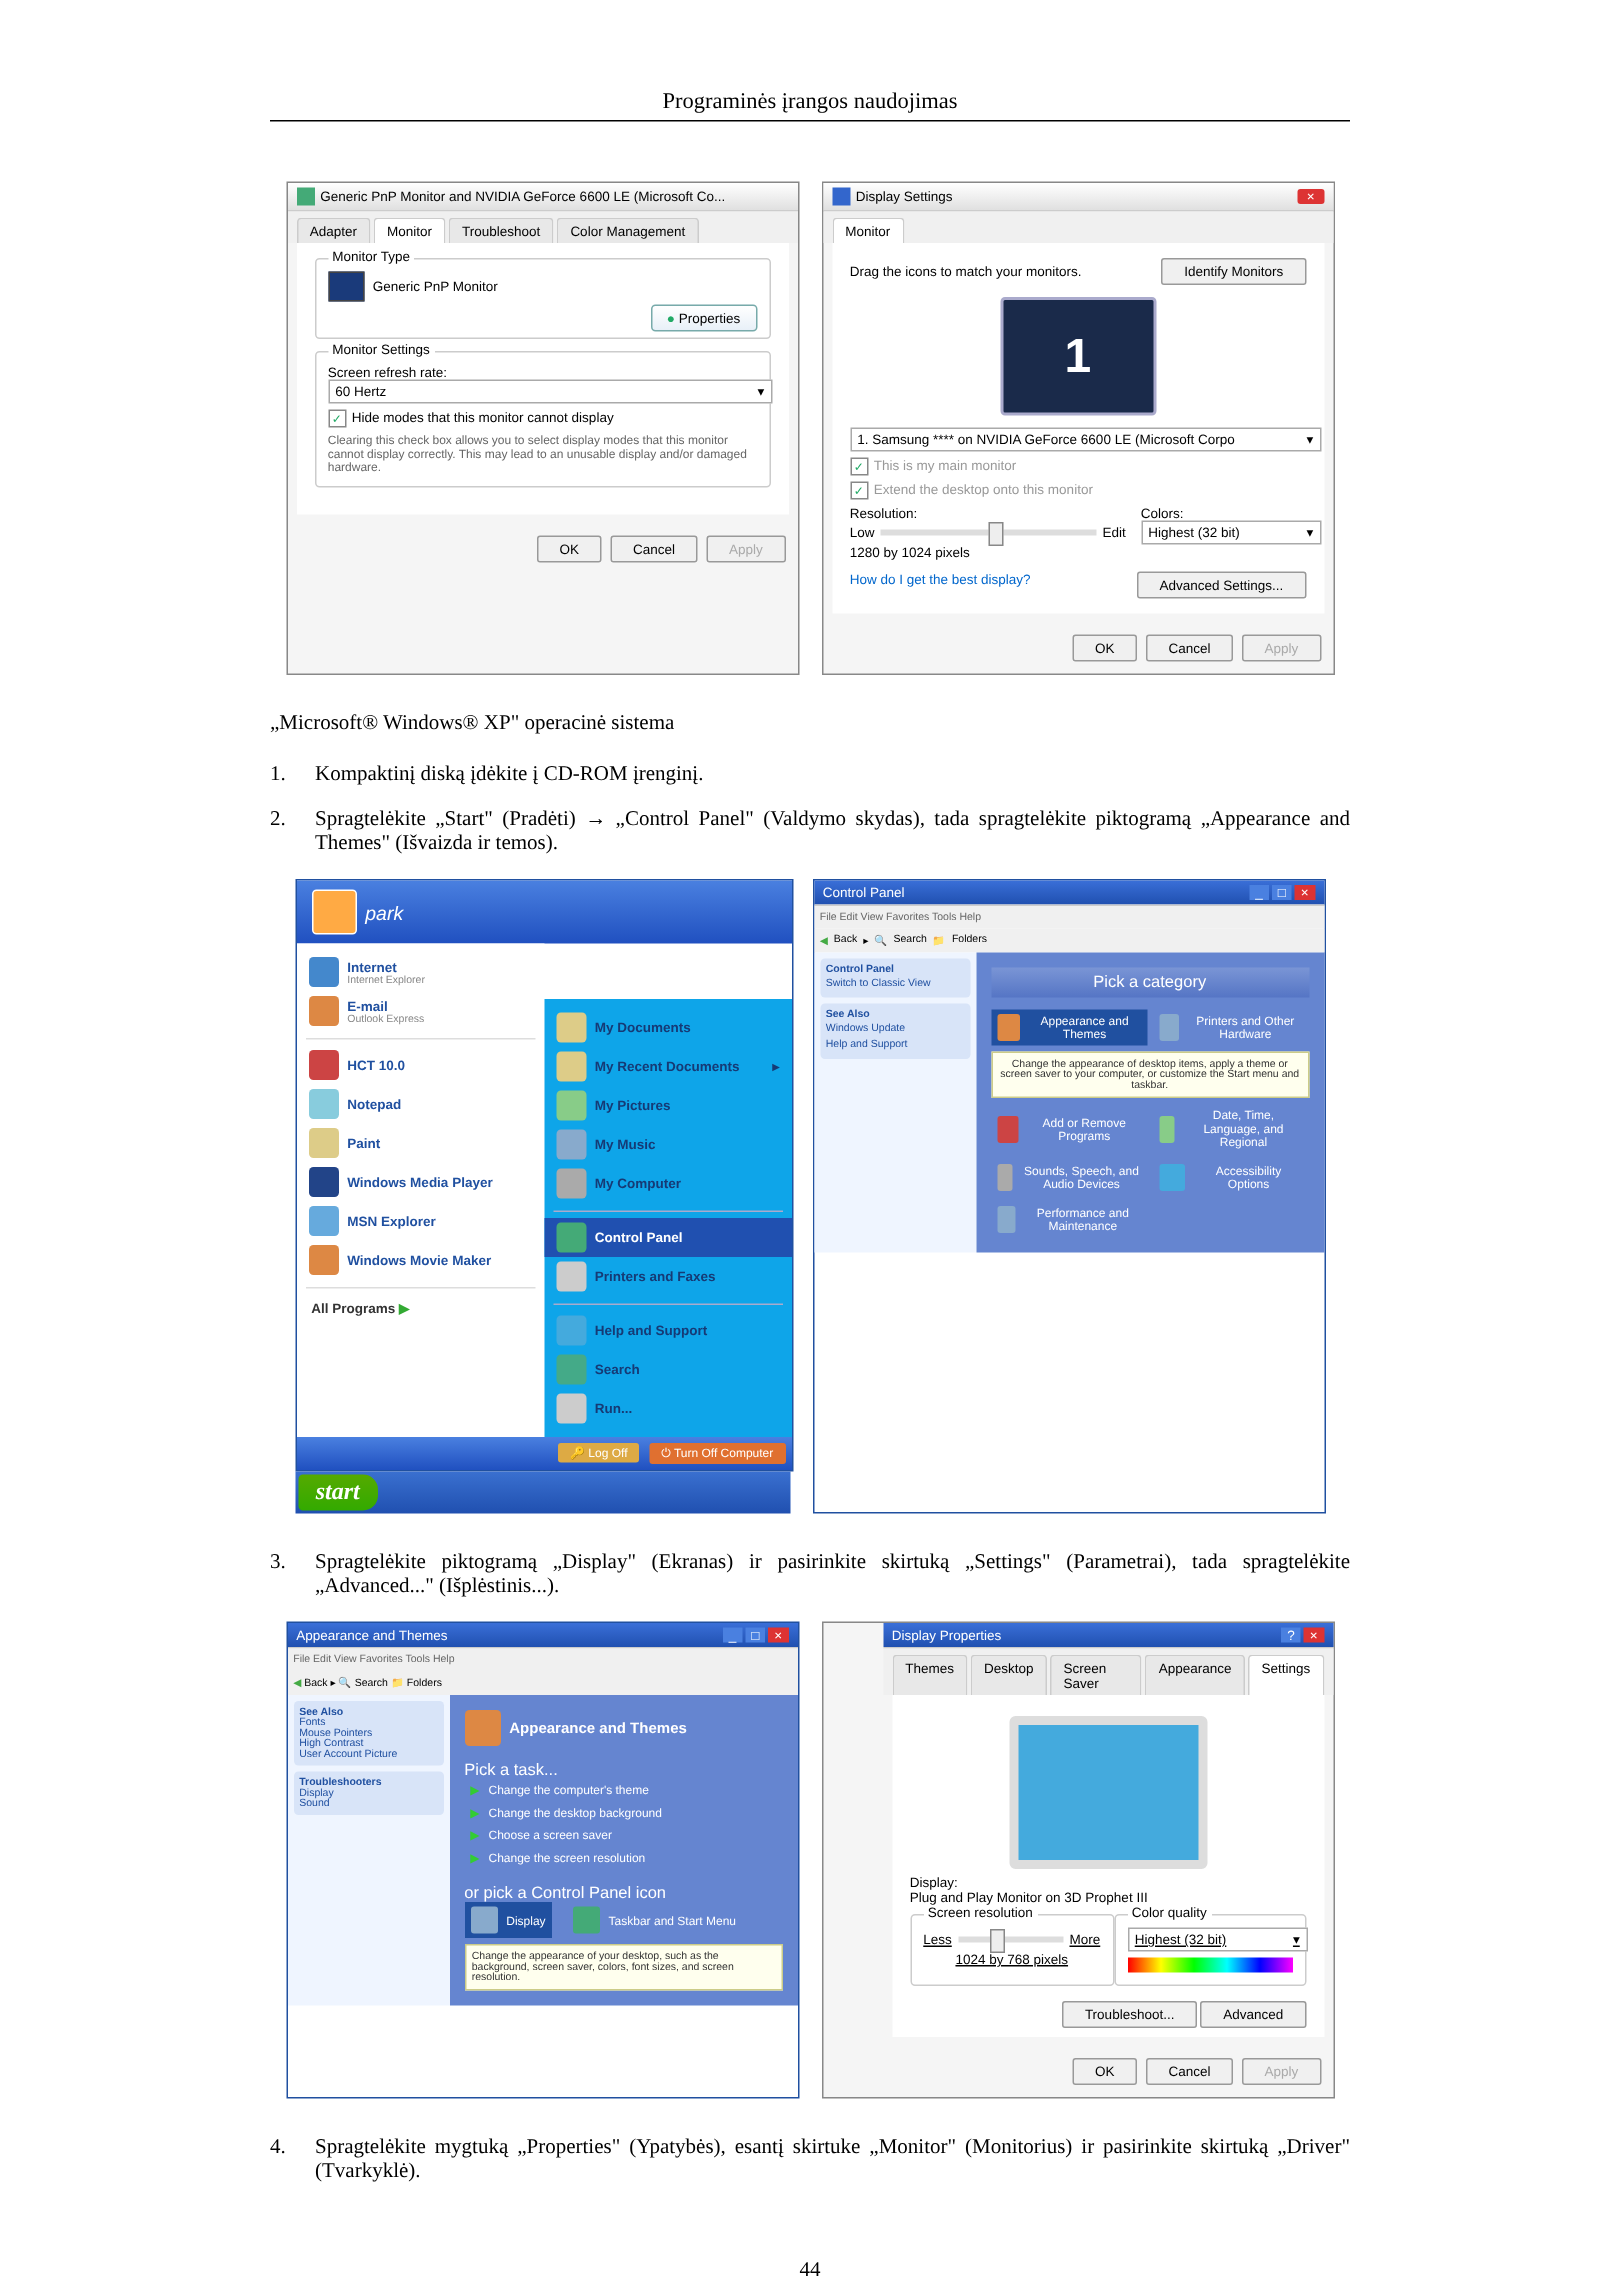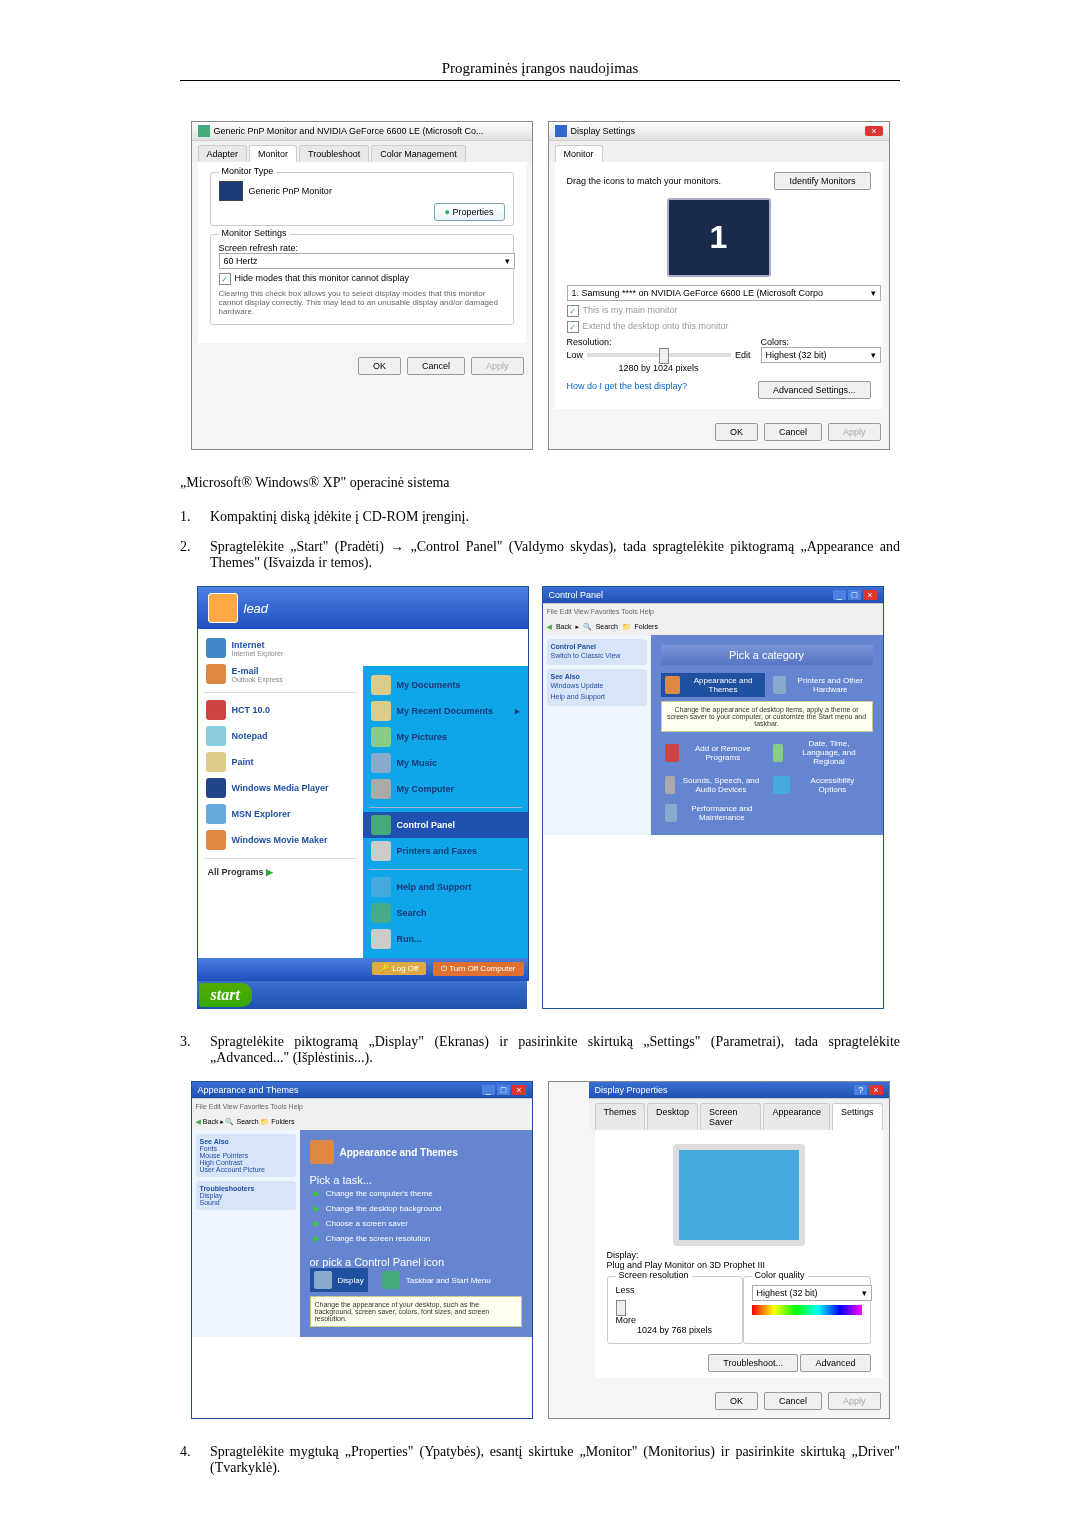--- a/index.html
+++ b/index.html
@@ -298,21 +298,21 @@
       <div style="display:flex;gap:10px;">
         <div style="flex:1;">
           <div>Resolution:</div>
           <div style="display:flex;align-items:center;gap:4px;">
             <span>Low</span>
             <div class="slider-track" style="flex:1;">
                 <div class="slider-thumb"></div>
               </div>
             <span>Edit</span>
           </div>
-          <div style="text-align:center;">1280 by 1024 pixels</div>
+          <div style="">1280 by 1024 pixels</div>
         </div>
         <div style="width:110px;">
           <div>Colors:</div>
           <div class="combo">
               <span>Highest (32 bit)</span>
               <span>▾</span>
             </div>
         </div>
       </div>
       <div style="display:flex;justify-content:space-between;margin-top:8px;">
@@ -339,21 +339,21 @@
       <span class="step-num">2.</span>
       <span>Spragtelėkite „Start" (Pradėti) → „Control Panel" (Valdymo skydas), tada spragtelėkite piktogramą „Appearance and Themes" (Išvaizda ir temos).</span>
     </li>
 </ol>
 
 <div class="screenshot-row">
   <div style="width:330px;">
     <div class="xp-start">
       <div class="xp-start-header">
         <span style="width:28px;height:28px;background:#fa4;border:1px solid #fff;border-radius:3px;"></span>
-        <span>lead</span>
+        <span>park</span>
       </div>
       <div class="xp-start-cols">
         <div class="xp-col-left">
           <div class="xp-item">
               <span class="ico" style="background:#48c;"></span>
               <div>
                 <div>Internet</div>
                 <div style="font-weight:normal;color:#888;font-size:7px;">Internet Explorer</div>
               </div>
             </div>
@@ -593,24 +593,24 @@
       <span class="tab inactive">Themes</span>
       <span class="tab inactive">Desktop</span>
       <span class="tab inactive">Screen Saver</span>
       <span class="tab inactive">Appearance</span>
       <span class="tab">Settings</span>
     </div>
     <div class="dialog-body">
       <div style="width:120px;height:90px;background:#4ad;margin:4px auto;border:6px solid #ddd;border-radius:4px;"></div>
       <div>Display:</div>
       <div>Plug and Play Monitor on 3D Prophet III</div>
-      <div style="display:flex;gap:0;margin-top:6px;">
+      <div style="display:flex;gap:0;margin-top:6px;text-decoration:underline;">
         <div class="group-box" style="flex:1;">
           <span class="group-label">Screen resolution</span>
-          <div style="display:flex;align-items:flex-start;gap:4px;flex-direction:column;">
+          <div style="display:flex;align-items:center;gap:4px;">
             <span>Less</span>
             <div class="slider-track" style="flex:1;">
                 <div class="slider-thumb" style="left:30%;"></div>
               </div>
             <span>More</span>
           </div>
           <div style="text-align:center;">1024 by 768 pixels</div>
         </div>
         <div class="group-box" style="width:110px;">
           <span class="group-label">Color quality</span>

